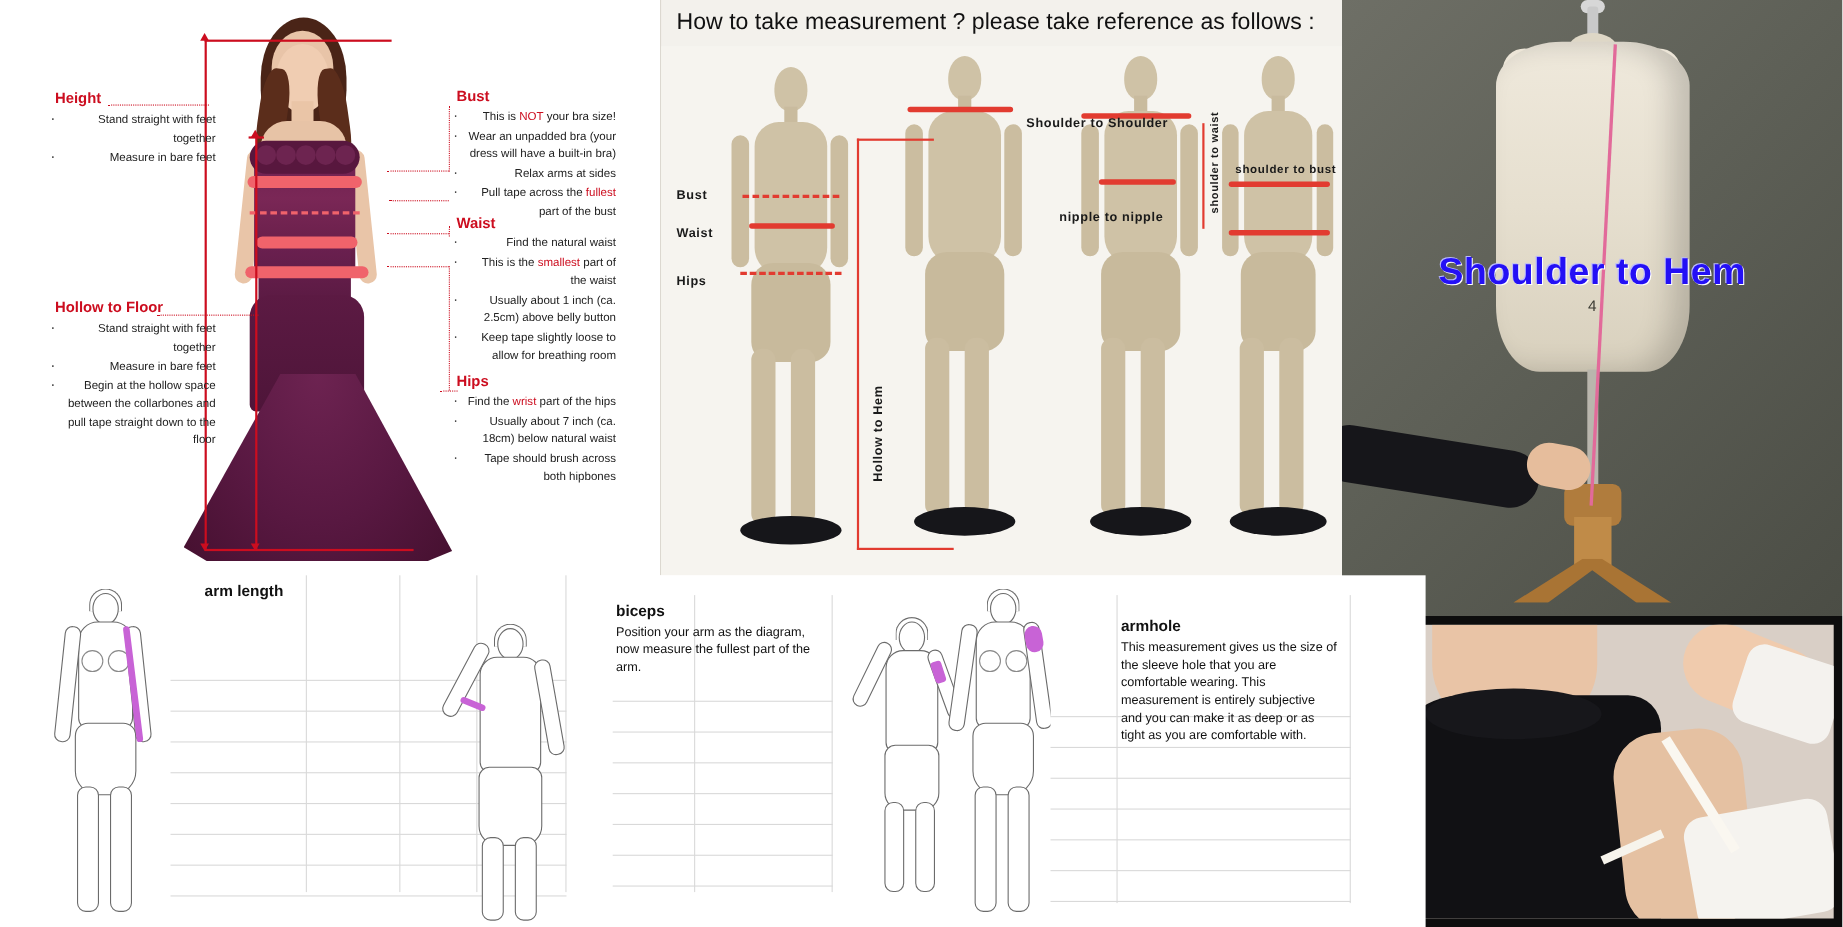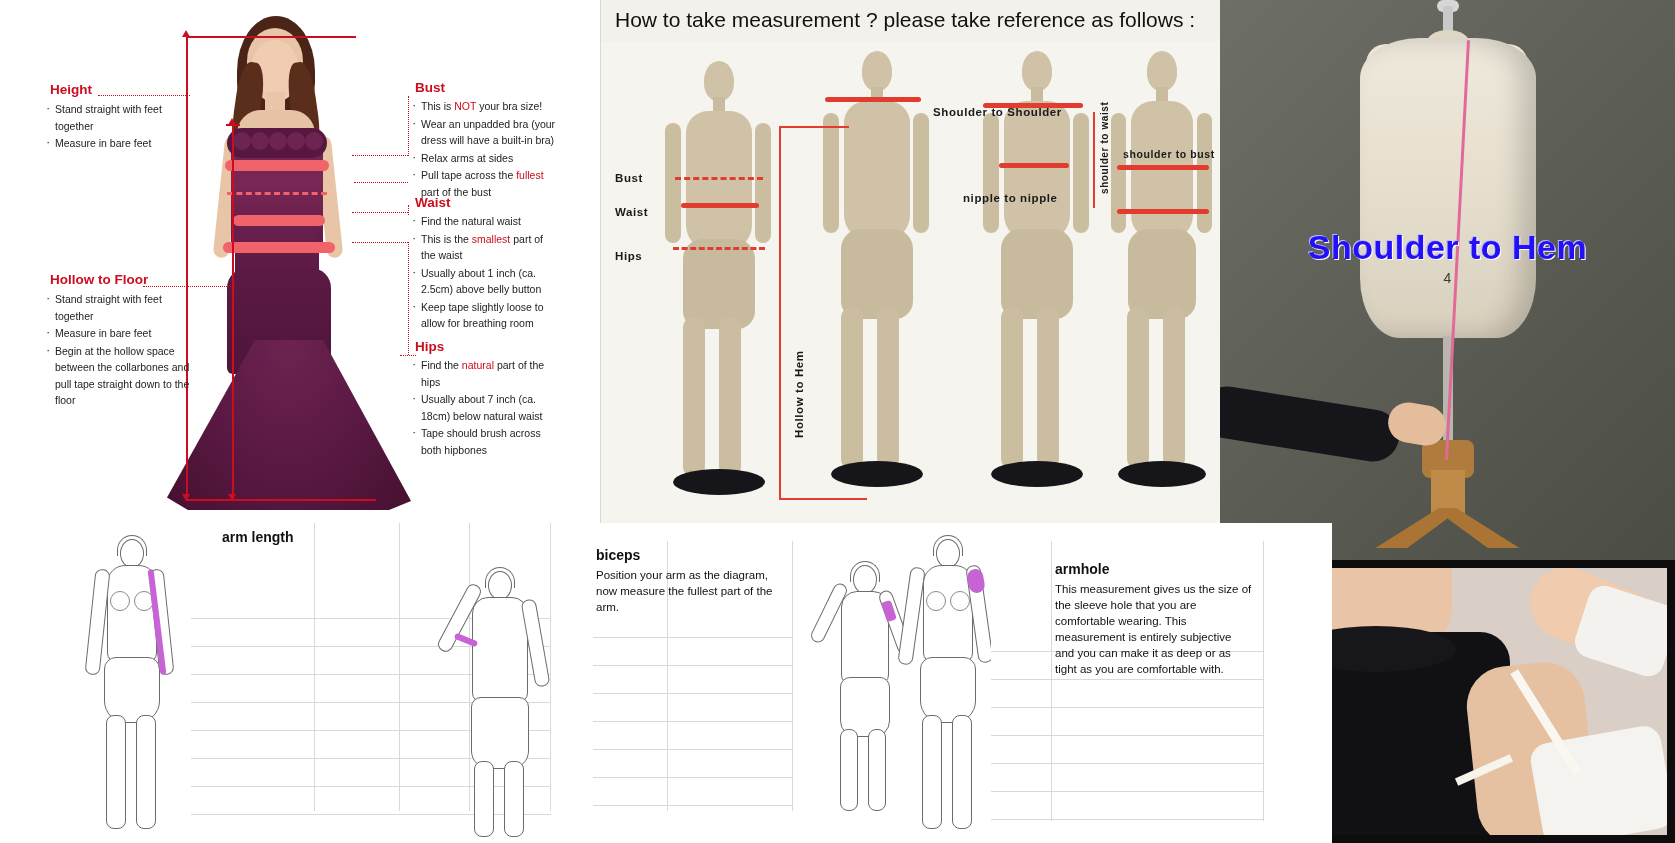--- a/index.html
+++ b/index.html
@@ -103,21 +103,21 @@
     position:absolute;height:0;border-top:3px dashed #f0636b;
   }
 
   .dotted-h{position:absolute;border-top:1px dotted #cc0d1f;height:0;}
   .dotted-v{position:absolute;border-left:1px dotted #cc0d1f;width:0;}
 
   .lbl-red{
     position:absolute;color:#cc0d1f;font-weight:bold;font-size:13.5px;white-space:nowrap;
   }
   .blk{
-    position:absolute;color:#222;font-size:10.5px;line-height:16.5px;width:165px;
+    position:absolute;color:#222;font-size:10.5px;line-height:16.5px;width:165px;text-align:right;
   }
   .blk ul{margin:0;padding-left:11px;list-style:none;}
   .blk li{position:relative;margin:0 0 1px 0;}
   .blk li:before{content:"·";position:absolute;left:-9px;top:-1px;font-size:13px;color:#333;}
   .hot{color:#cc0d1f;font-weight:normal;}
 
   
   #panel-mannequins{
     position:absolute;left:600px;top:0;width:620px;height:523px;
     background:#f3f1ec;border-left:1px solid #dcd8d0;
@@ -184,21 +184,21 @@
   .ap-neckskin{position:absolute;left:66px;top:0px;width:150px;height:96px;background:#e9c4a6;border-radius:0 0 60px 60px;}
   .ap-collar{position:absolute;left:60px;top:58px;width:160px;height:46px;background:#17171b;border-radius:50%;}
   .ap-arm{position:absolute;left:236px;top:96px;width:118px;height:180px;background:#e5c1a2;border-radius:40px;transform:rotate(-6deg);}
   .ap-hand-top{position:absolute;left:292px;top:10px;width:130px;height:72px;background:#f0cbad;border-radius:40px;transform:rotate(22deg);}
   .ap-cuff{position:absolute;left:344px;top:26px;width:92px;height:74px;background:#f4f2ee;border-radius:16px;transform:rotate(18deg);}
   .ap-cuff2{position:absolute;left:300px;top:166px;width:132px;height:104px;background:#f5f3ef;border-radius:18px;transform:rotate(-10deg);}
   .ap-tape{position:absolute;left:250px;top:150px;width:120px;height:9px;background:#faf7f0;transform:rotate(58deg);}
   .ap-tape2{position:absolute;left:218px;top:198px;width:60px;height:8px;background:#f7f4ec;transform:rotate(-24deg);}
 
   
-  #bottom{position:absolute;left:0;top:523px;width:1296px;height:320px;background:#fff;margin-left:36px;}
+  #bottom{position:absolute;left:0;top:523px;width:1296px;height:320px;background:#fff;}
   .grid{
     position:absolute;background:#fff;
   }
   .grid .row{border-bottom:1px solid #d9d9d9;}
   .grid .col{border-right:1px solid #d9d9d9;position:absolute;top:0;bottom:0;width:0;}
 
   .note{
     position:absolute;color:#111;font-size:11.5px;line-height:16px;
   }
   .note h4{margin:0 0 4px 0;font-size:14px;font-weight:bold;}
@@ -310,21 +310,21 @@
         <li>Find the natural waist</li>
         <li>This is the <b class="hot">smallest</b> part of the waist</li>
         <li>Usually about 1 inch (ca. 2.5cm) above belly button</li>
         <li>Keep tape slightly loose to allow for breathing room</li>
       </ul>
     </div>
 
     <div class="lbl-red" style="left:415px;top:339px;">Hips</div>
     <div class="blk" style="left:410px;top:357px;width:150px;">
       <ul>
-        <li>Find the <b class="hot">natural</b> part of the hips</li>
+        <li>Find the <b class="hot">wrist</b> part of the hips</li>
         <li>Usually about 7 inch (ca. 18cm) below natural waist</li>
         <li>Tape should brush across both hipbones</li>
       </ul>
     </div>
   </div>
 
   <div id="panel-mannequins">
     <div class="mq-title">How to take measurement ?  please take reference as follows :</div>
 
     <div class="mq-stage">

